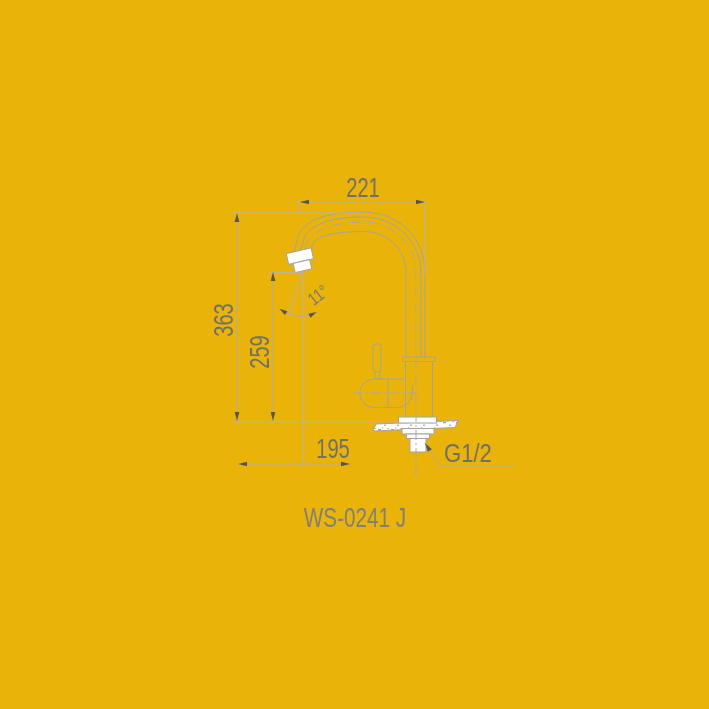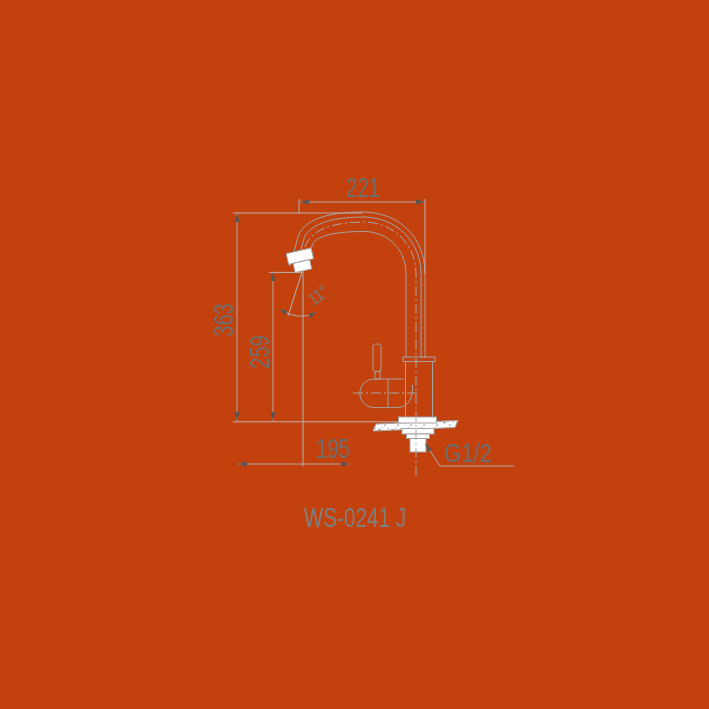--- a/index.html
+++ b/index.html
@@ -1,16 +1,16 @@
 <!DOCTYPE html>
 <html><head>
 <meta charset="utf-8">
 <style>
   html,body{margin:0;padding:0;background:#ffffff;}
-  .canvas{position:relative;width:709px;height:709px;background:#c2410c;overflow:hidden;
+  .canvas{position:relative;width:709px;height:709px;background:#eab308;overflow:hidden;
           font-family:"Liberation Sans", sans-serif;}
   svg{display:block;}
   text{font-family:"Liberation Sans", sans-serif;}
   .dim-text{fill:#6f6f6f;font-size:28px;}
   .small-text{fill:#7a7a7a;font-size:18px;}
   .thread-text{fill:#6f6f6f;font-size:26px;}
   .model-text{fill:#7f7f7f;font-size:28px;}
   .dimline{stroke:#adadad;stroke-width:1;fill:none;}
   .extline{stroke:#b4b4b4;stroke-width:1;fill:none;}
   .drawline{stroke:#a3a3a3;stroke-width:1;fill:none;}

